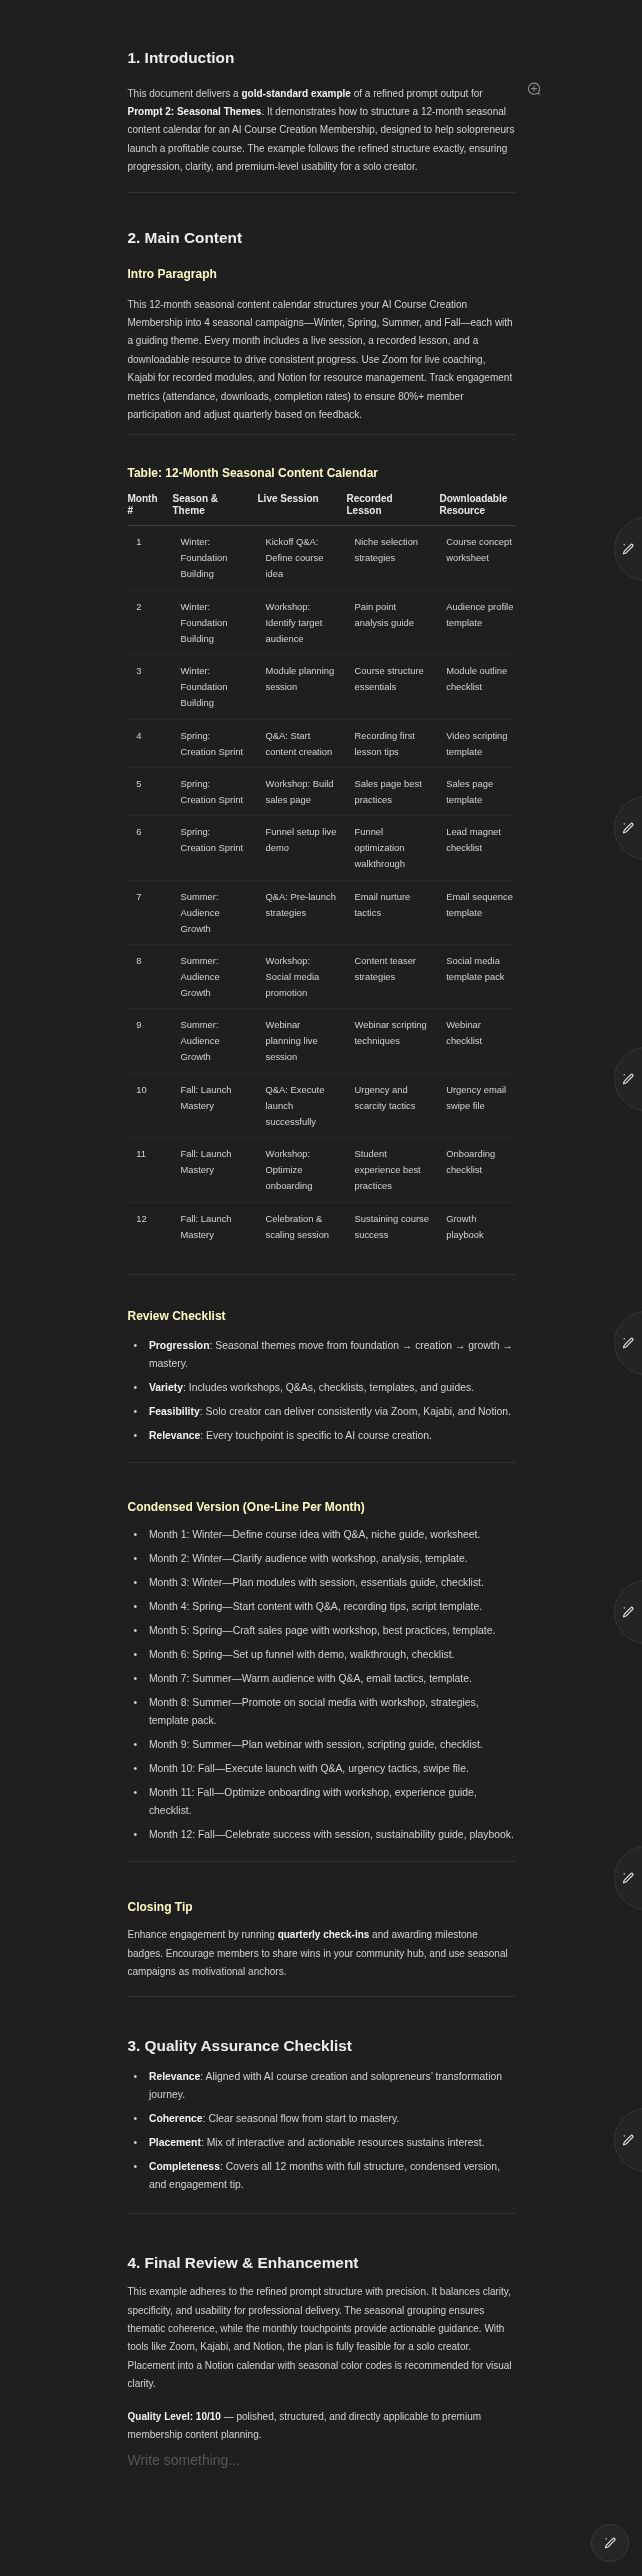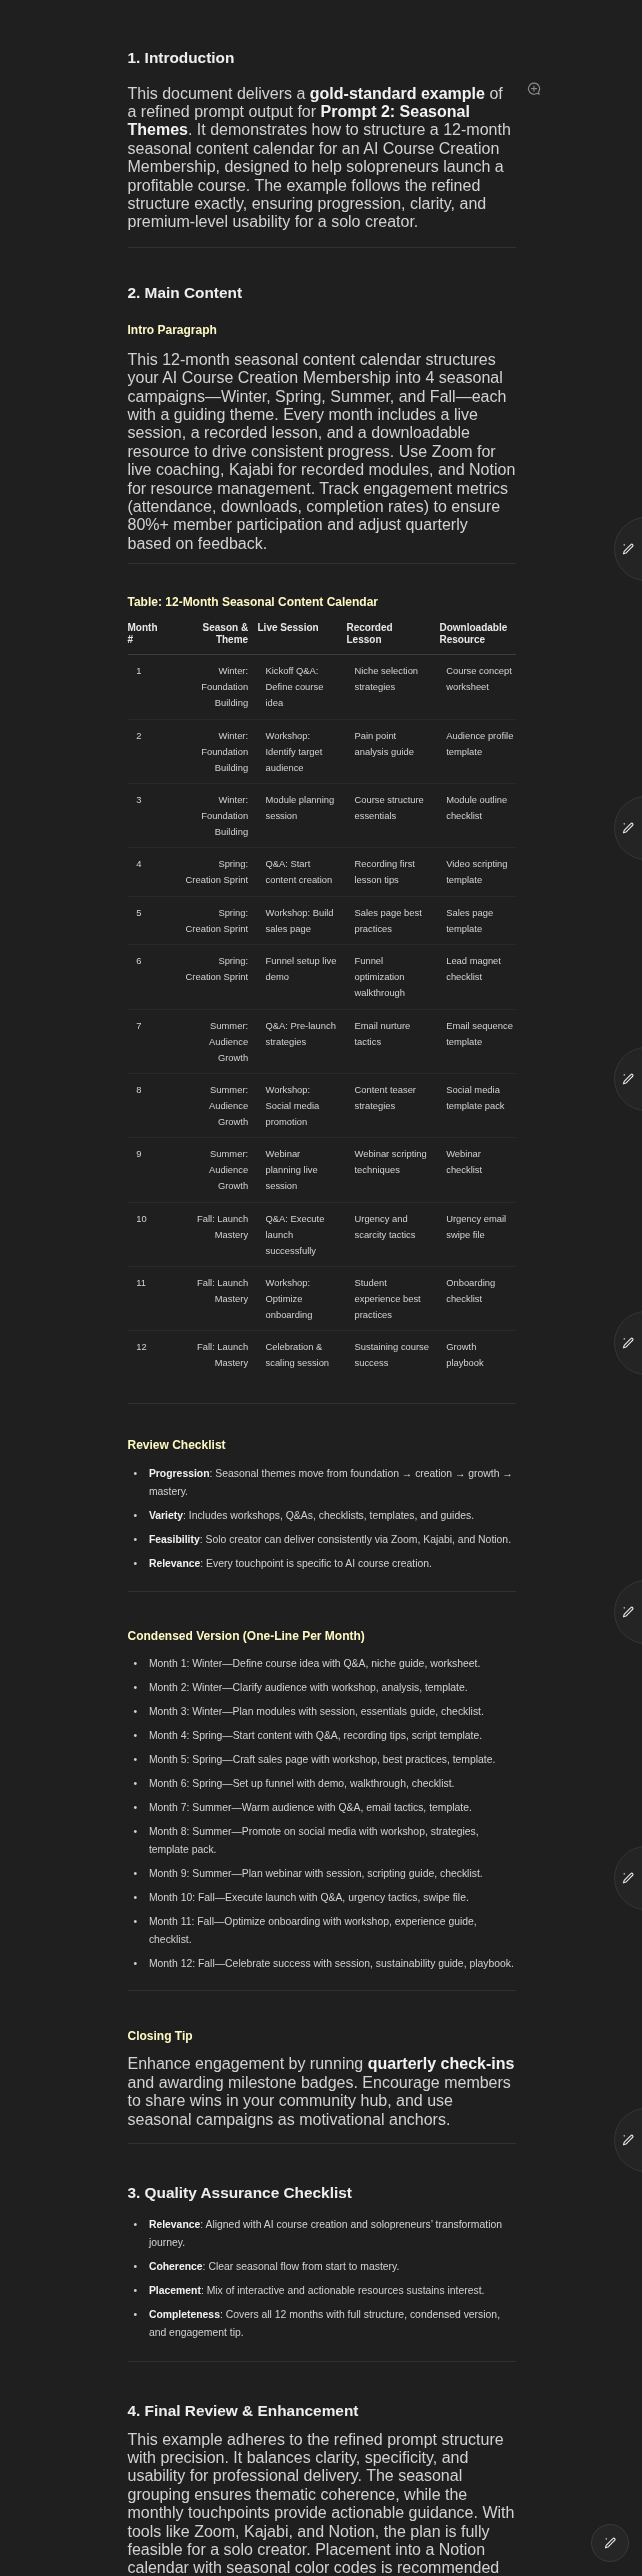--- a/index.html
+++ b/index.html
@@ -6,21 +6,21 @@
   body{
     width:643px;height:2576px;position:relative;overflow:hidden;
     background:#1f1f1f;
     font-family:"Liberation Sans", sans-serif;
     -webkit-font-smoothing:antialiased;
   }
   .doc{width:388px;margin:0 auto;padding-top:48px;color:#d2d2d2;}
   .sec{position:relative;}
   h2{font-size:15.4px;font-weight:700;color:#eeeeee;margin:0;line-height:1.25;}
   h3{font-size:12px;font-weight:700;color:#fef9c3;margin:0;line-height:1.3;}
-  .para{font-size:16px;line-height:18.4px;color:#d2d2d2;margin:0;}
+  .para{font-size:10px;line-height:18.4px;color:#d2d2d2;margin:0;}
   strong{font-weight:700;color:#f2f2f2;}
   .divider{border:none;border-top:0.7px solid #313131;margin:0;}
 
   
   #sec-intro{margin-bottom:15.4px;}
   #sec-intro h2{margin-bottom:17.4px;}
   #sec-main{margin-top:35px;margin-bottom:9.4px;}
   #sec-main h2{margin-bottom:20px;}
   #sec-main h3{margin-bottom:12.7px;}
   #sec-table{margin-top:31px;margin-bottom:24px;}
@@ -51,21 +51,21 @@
   .btext{flex:1;}
 
   
   .cal-table{margin-top:12px;}
   .t-head{display:flex;border-bottom:0.7px solid #3d3d3d;padding-bottom:8px;}
   .th{font-size:10px;font-weight:700;color:#e8e8e8;line-height:12px;padding-right:9.4px;box-sizing:border-box;}
   .t-row{display:flex;padding:6.7px 0 7.4px;}
   .t-row + .t-row{border-top:0.7px solid #292929;}
   .td{font-size:9.4px;line-height:16px;color:#d2d2d2;box-sizing:border-box;padding:1.3px 9.4px 0 8px;}
   .c0{width:45px;flex:0 0 45px;}
-  .c1{width:85px;flex:0 0 85px;text-align:right;}
+  .c1{width:85px;flex:0 0 85px;}
   .c2{width:89px;flex:0 0 89px;}
   .c3{width:93px;flex:0 0 93px;}
   .c4{width:76px;flex:0 0 76px;padding-right:1.3px;}
   .td.c0{padding-left:8.7px;}
   .td.c4{padding-left:6.7px;}
 
   
   .side-fab{
     position:absolute;width:64px;height:64px;border-radius:50%;
     background:#242424;border:0.7px solid #363636;right:-35px;

